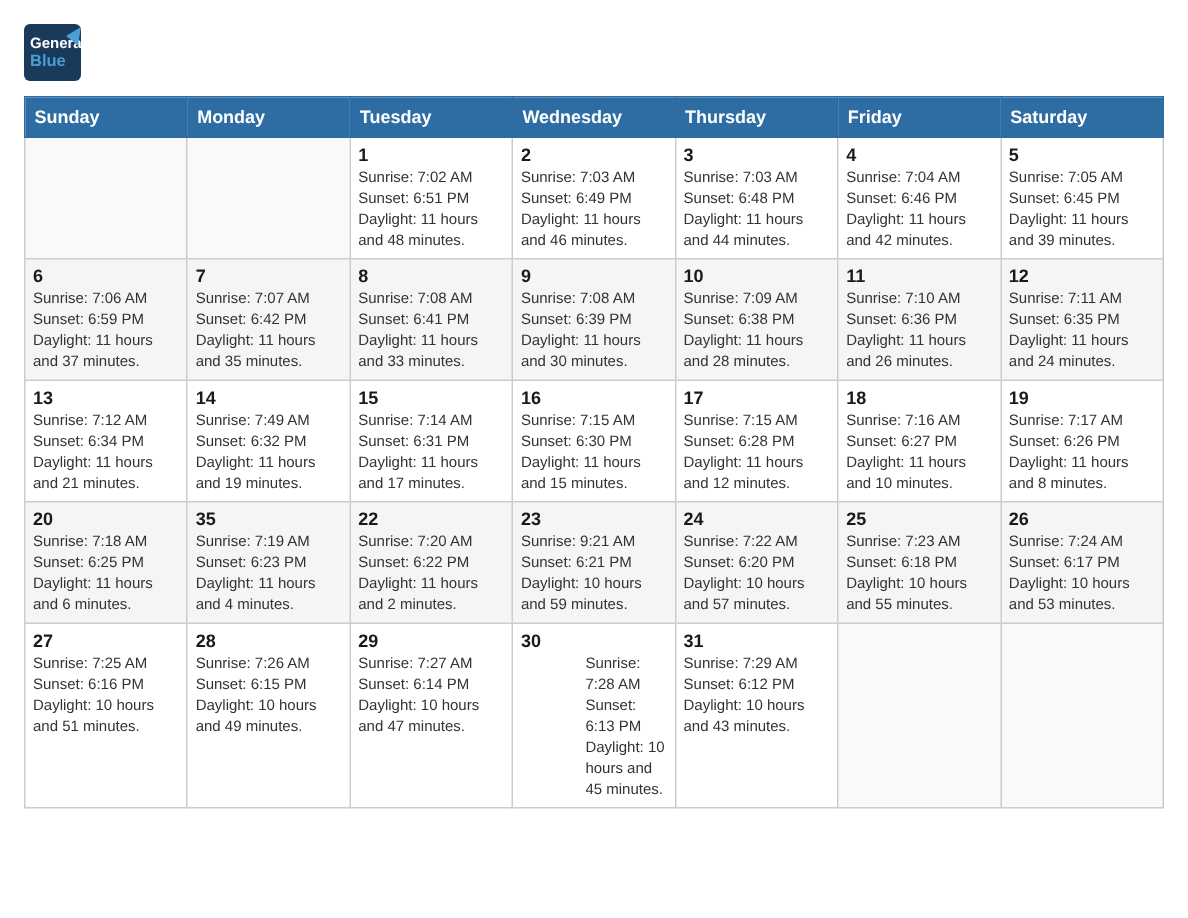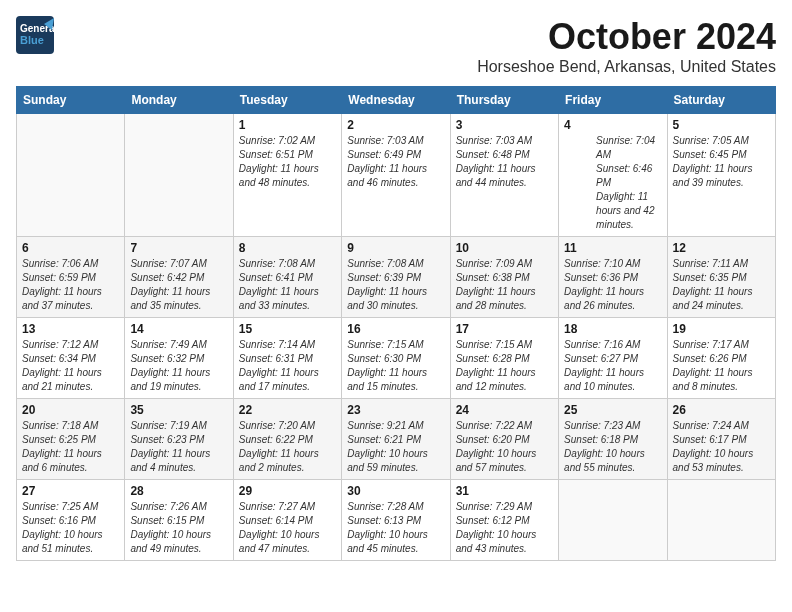--- a/index.html
+++ b/index.html
@@ -63,44 +63,39 @@
       font-size: 12px;
       font-weight: bold;
       color: #1a1a1a;
       display: block;
       margin-bottom: 2px;
     }
     .day-info {
       color: #333;
       font-size: 10px;
       line-height: 1.4;
-      font-style: italic;
     }
     .empty-cell {
       background: #f9f9f9;
     }
   </style>
 </head>
 <body>
 
 <div class="header">
   <div class="logo">
     <div style="display:flex;align-items:center;gap:2px;">
       <svg width="38" height="38" viewBox="0 0 38 38">
         <rect x="0" y="0" width="38" height="38" rx="4" fill="#1a3a5c"></rect>
         <text x="4" y="16" font-size="10" fill="white" font-family="Arial" font-weight="bold">General</text>
         <text x="4" y="28" font-size="11" fill="#4a9fd4" font-family="Arial" font-weight="bold">Blue</text>
         <polygon points="28,8 38,2 36,14" fill="#4a9fd4"></polygon>
       </svg>
     </div>
   </div>
-  <div class="title-block">
-    <div class="month-title">October 2024</div>
-    <div class="location-title">Horseshoe Bend, Arkansas, United States</div>
-  </div>
 </div>
 
 <table>
   <thead>
     <tr>
     <th>Sunday</th>
         <th>Monday</th>
         <th>Tuesday</th>
         <th>Wednesday</th>
         <th>Thursday</th>
@@ -125,21 +120,21 @@
 Daylight: 11 hours and 46 minutes.</div>
         </td>
         <td>
           <span class="day-number">3</span>
           <div class="day-info" style="white-space: pre-line;">Sunrise: 7:03 AM
 Sunset: 6:48 PM
 Daylight: 11 hours and 44 minutes.</div>
         </td>
         <td>
           <span class="day-number">4</span>
-          <div class="day-info" style="white-space: pre-line; margin-left: 32px;">Sunrise: 7:04 AM
+          <div class="day-info" style="white-space: pre-line;">Sunrise: 7:04 AM
 Sunset: 6:46 PM
 Daylight: 11 hours and 42 minutes.</div>
         </td>
         <td>
           <span class="day-number">5</span>
           <div class="day-info" style="white-space: pre-line;">Sunrise: 7:05 AM
 Sunset: 6:45 PM
 Daylight: 11 hours and 39 minutes.</div>
         </td>
       </tr>
@@ -289,21 +284,21 @@
 Daylight: 10 hours and 49 minutes.</div>
         </td>
         <td>
           <span class="day-number">29</span>
           <div class="day-info" style="white-space: pre-line;">Sunrise: 7:27 AM
 Sunset: 6:14 PM
 Daylight: 10 hours and 47 minutes.</div>
         </td>
         <td>
           <span class="day-number">30</span>
-          <div class="day-info" style="white-space: pre-line;">Sunrise: 7:28 AM
+          <div class="day-info" style="white-space: pre-line; margin-left: 43px;">Sunrise: 7:28 AM
 Sunset: 6:13 PM
 Daylight: 10 hours and 45 minutes.</div>
         </td>
         <td>
           <span class="day-number">31</span>
           <div class="day-info" style="white-space: pre-line;">Sunrise: 7:29 AM
 Sunset: 6:12 PM
 Daylight: 10 hours and 43 minutes.</div>
         </td>
         <td class="empty-cell"></td>

